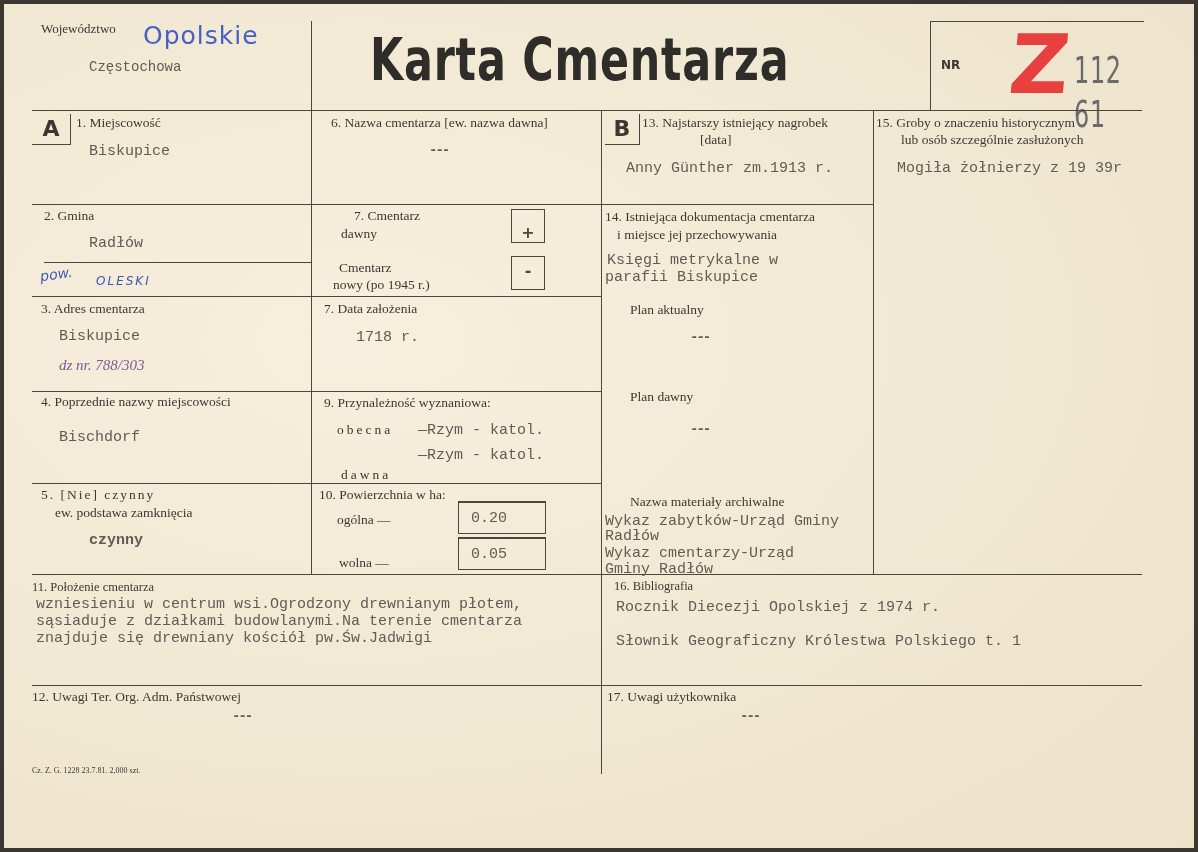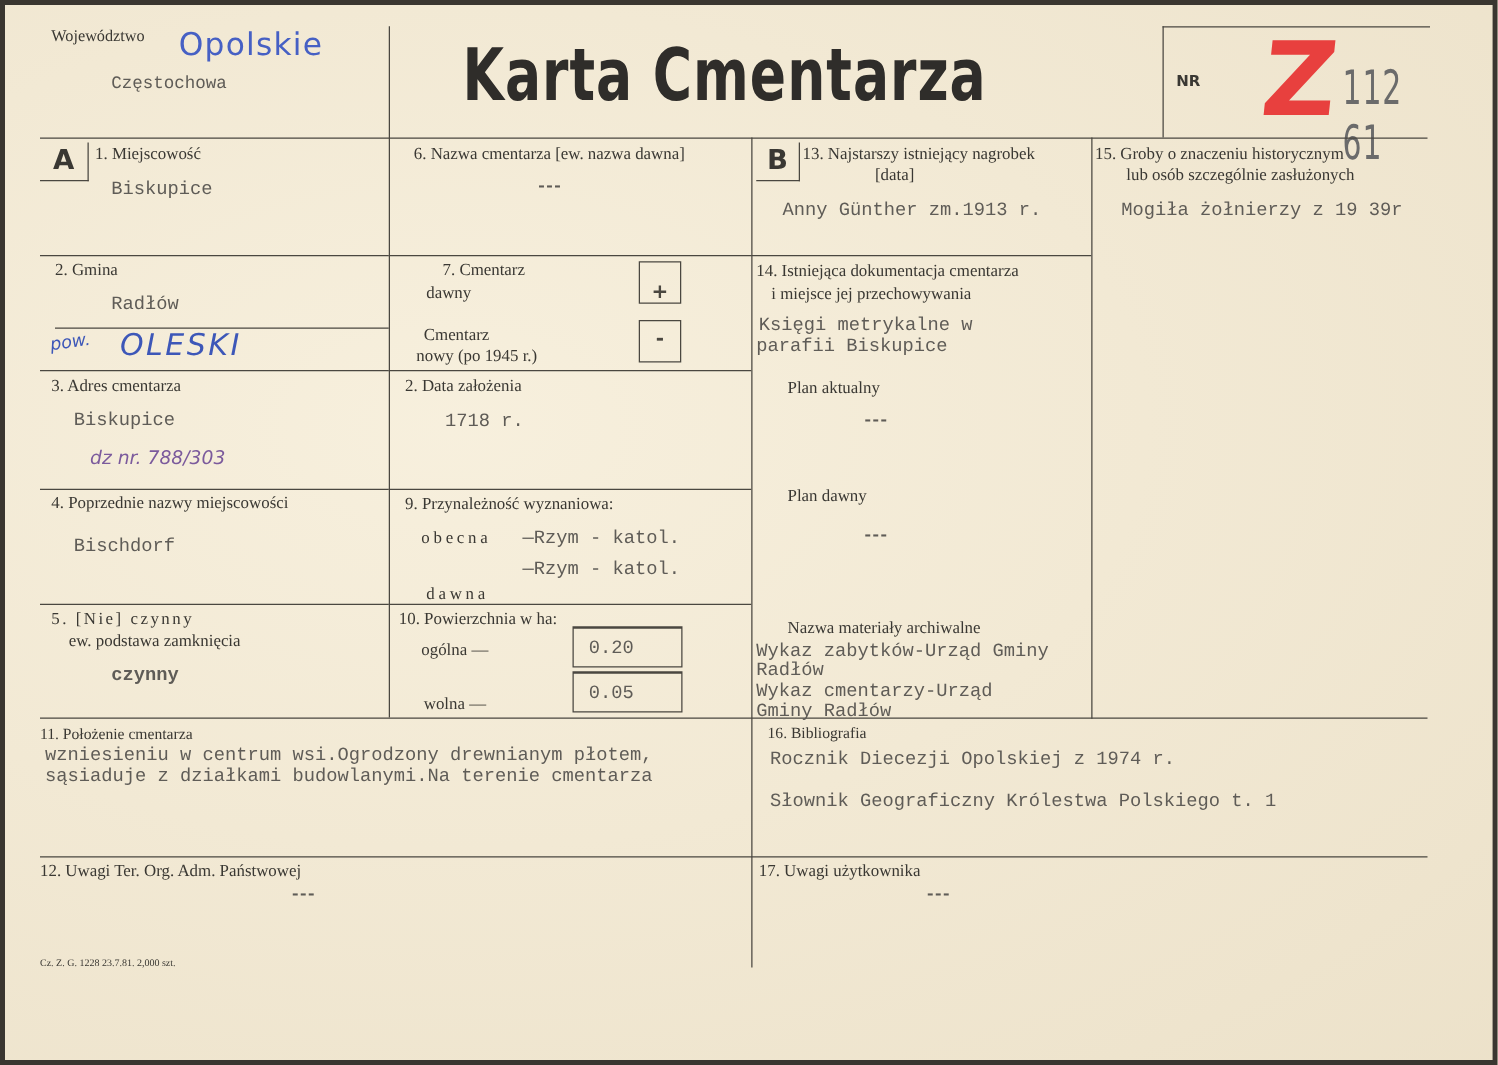--- a/index.html
+++ b/index.html
@@ -66,44 +66,44 @@
   <div class="hline" style="left:28px;top:681px;width:1110px;"></div>
 
   <div class="secbox" style="left:28px;top:110px;width:38px;height:30px;line-height:30px;">A</div>
 
   <div class="lbl" style="left:72px;top:110px;">1. Miejscowość</div>
   <div class="typed" style="left:85px;top:139px;">Biskupice</div>
 
   <div class="lbl" style="left:40px;top:203px;">2. Gmina</div>
   <div class="typed" style="left:85px;top:231px;">Radłów</div>
   <div class="hand-blue" style="left:36px;top:262px;font-size:14px;transform:rotate(-8deg);">pow.</div>
-  <div class="hand-blue" style="left:92px;top:258px;font-size:24px;letter-spacing:2px;">OLESKI</div>
+  <div class="hand-blue" style="left:92px;top:270px;font-size:12px;letter-spacing:2px;">OLESKI</div>
 
   <div class="lbl" style="left:37px;top:296px;">3. Adres cmentarza</div>
   <div class="typed" style="left:55px;top:324px;">Biskupice</div>
-  <div class="hand-purple" style="left:68px;top:353px;">dz nr. 788/303</div>
+  <div class="hand-purple" style="left:55px;top:353px;font-family:Liberation Serif, serif;">dz nr. 788/303</div>
 
   <div class="lbl" style="left:37px;top:389px;">4. Poprzednie nazwy miejscowości</div>
   <div class="typed" style="left:55px;top:425px;">Bischdorf</div>
 
   <div class="lbl spaced" style="left:37px;top:482px;letter-spacing:2px;">5. [Nie] czynny</div>
   <div class="lbl" style="left:51px;top:500px;">ew. podstawa zamknięcia</div>
   <div class="typed" style="left:85px;top:528px;font-weight:bold;">czynny</div>
 
   <div class="lbl" style="left:327px;top:110px;">6. Nazwa cmentarza [ew. nazwa dawna]</div>
   <div class="dash" style="left:425px;top:138px;">---</div>
 
   <div class="lbl" style="left:326px;top:203px;margin-left:24px;">7. Cmentarz</div>
   <div class="lbl" style="left:337px;top:221px;">dawny</div>
   <div class="checkbox" style="left:507px;top:205px;">+</div>
   <div class="lbl" style="left:335px;top:255px;">Cmentarz</div>
   <div class="lbl" style="left:329px;top:272px;">nowy (po 1945 r.)</div>
   <div class="checkbox" style="left:507px;top:252px;line-height:28px;">-</div>
 
-  <div class="lbl" style="left:320px;top:296px;">2. Data założenia</div>
+  <div class="lbl" style="left:320px;top:296px;">7. Data założenia</div>
   <div class="typed" style="left:352px;top:325px;text-align:right;">1718 r.</div>
 
   <div class="lbl" style="left:320px;top:390px;">9. Przynależność wyznaniowa:</div>
   <div class="lbl spaced" style="left:333px;top:417px;">obecna</div>
   <div class="typed" style="left:414px;top:418px;">—Rzym - katol.</div>
   <div class="lbl spaced" style="left:337px;top:462px;">dawna</div>
   <div class="typed" style="left:414px;top:443px;">—Rzym - katol.</div>
 
   <div class="lbl" style="left:315px;top:482px;">10. Powierzchnia w ha:</div>
   <div class="lbl" style="left:333px;top:507px;">ogólna —</div>
@@ -135,20 +135,21 @@
   <div class="typed" style="left:601px;top:541px;">Wykaz cmentarzy-Urząd</div>
   <div class="typed" style="left:601px;top:557px;">Gminy Radłów</div>
 
   <div class="lbl" style="left:872px;top:110px;">15. Groby o znaczeniu historycznym</div>
   <div class="lbl" style="left:897px;top:127px;">lub osób szczególnie zasłużonych</div>
   <div class="typed" style="left:893px;top:156px;">Mogiła żołnierzy z 19 39r</div>
 
   <div class="lbl" style="left:28px;top:574px;font-size:12.5px;">11. Położenie cmentarza</div>
   <div class="typed" style="left:32px;top:592px;">wzniesieniu w centrum wsi.Ogrodzony drewnianym płotem,</div>
   <div class="typed" style="left:32px;top:609px;">sąsiaduje z działkami budowlanymi.Na terenie cmentarza</div>
+  <div class="typed" style="left:32px;top:626px;">znajduje się drewniany kościół pw.Św.Jadwigi</div>
 
   <div class="lbl" style="left:610px;top:573px;font-size:12.5px;">16. Bibliografia</div>
   <div class="typed" style="left:612px;top:595px;">Rocznik Diecezji Opolskiej z 1974 r.</div>
   <div class="typed" style="left:612px;top:629px;">Słownik Geograficzny Królestwa Polskiego t. 1</div>
 
   <div class="lbl" style="left:28px;top:684px;">12. Uwagi Ter. Org. Adm. Państwowej</div>
   <div class="dash" style="left:228px;top:704px;">---</div>
 
   <div class="lbl" style="left:603px;top:684px;">17. Uwagi użytkownika</div>
   <div class="dash" style="left:736px;top:704px;">---</div>

